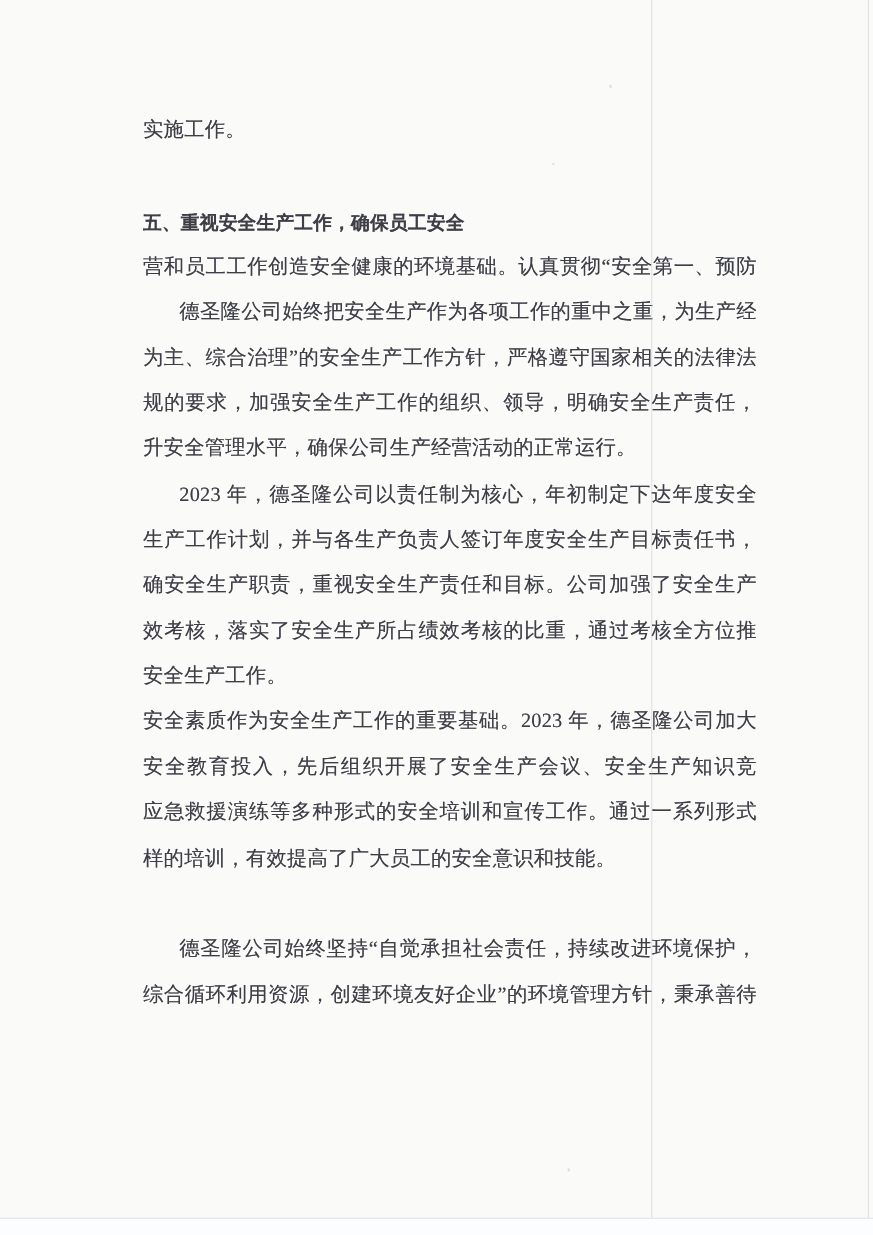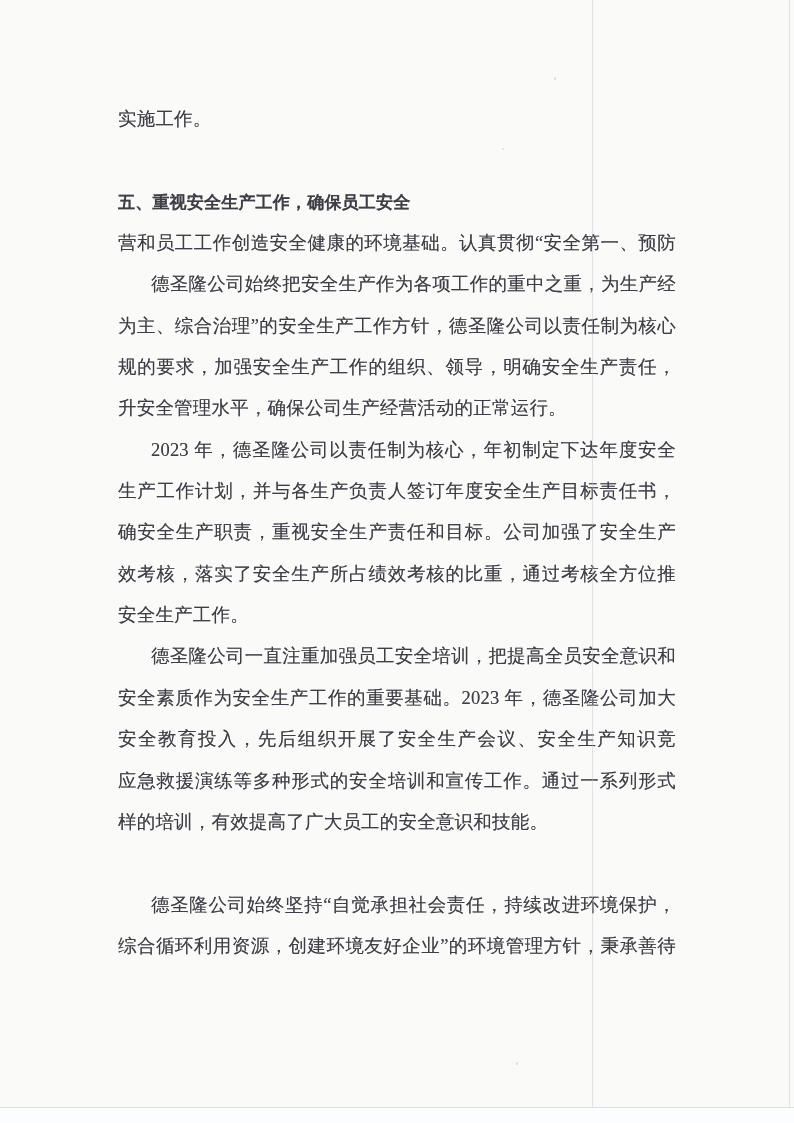--- a/index.html
+++ b/index.html
@@ -5,21 +5,21 @@
   * { margin: 0; padding: 0; box-sizing: border-box; }
   html, body { width: 794px; height: 1123px; }
   body {
     position: relative;
     background: #fafaf9;
     font-family: "Liberation Serif", "DejaVu Serif", serif;
     color: #3e3e47;
     overflow: hidden;
   }
   .sheet { position: absolute; inset: 0; }
-  .textcol { position: absolute; left: 118px; top: 99px; width: 558px; }
+  .textcol { position: absolute; left: 130px; top: 99px; width: 558px; }
   .ln {
     height: 41.35px;
     line-height: 41.35px;
     font-size: 18.5px;
     text-align: justify;
     text-align-last: justify;
     overflow: hidden;
     letter-spacing: 0.2px;
     text-shadow: 0 0 0.6px rgba(62,62,71,0.55);
   }
@@ -61,35 +61,34 @@
     <div class="ln endline">实施工作。</div>
 
     <div class="blank"></div>
 
     <section>
       <h2 class="ln heading">五、重视安全生产工作，确保员工安全</h2>
 
       <div>
         <div class="ln">营和员工工作创造安全健康的环境基础。认真贯彻“安全第一、预防</div>
         <div class="ln first">德圣隆公司始终把安全生产作为各项工作的重中之重，为生产经</div>
-        <div class="ln">为主、综合治理”的安全生产工作方针，德圣隆公司以责任制为核心</div>
+        <div class="ln">为主、综合治理”的安全生产工作方针，严格遵守国家相关的法律法</div>
         <div class="ln">规的要求，加强安全生产工作的组织、领导，明确安全生产责任，提</div>
         <div class="ln endline">升安全管理水平，确保公司生产经营活动的正常运行。</div>
       </div>
 
       <div>
         <div class="ln first">2023 年，德圣隆公司以责任制为核心，年初制定下达年度安全</div>
         <div class="ln">生产工作计划，并与各生产负责人签订年度安全生产目标责任书，明</div>
         <div class="ln">确安全生产职责，重视安全生产责任和目标。公司加强了安全生产绩</div>
         <div class="ln">效考核，落实了安全生产所占绩效考核的比重，通过考核全方位推动</div>
         <div class="ln endline">安全生产工作。</div>
       </div>
 
       <div>
-        <div class="ln first">德圣隆公司一直注重加强员工安全培训，把提高全员安全意识和</div>
         <div class="ln">安全素质作为安全生产工作的重要基础。2023 年，德圣隆公司加大</div>
         <div class="ln">安全教育投入，先后组织开展了安全生产会议、安全生产知识竞赛、</div>
         <div class="ln">应急救援演练等多种形式的安全培训和宣传工作。通过一系列形式多</div>
         <div class="ln endline">样的培训，有效提高了广大员工的安全意识和技能。</div>
       </div>
     </section>
 
     <div class="blank"></div>
 
     <section>

